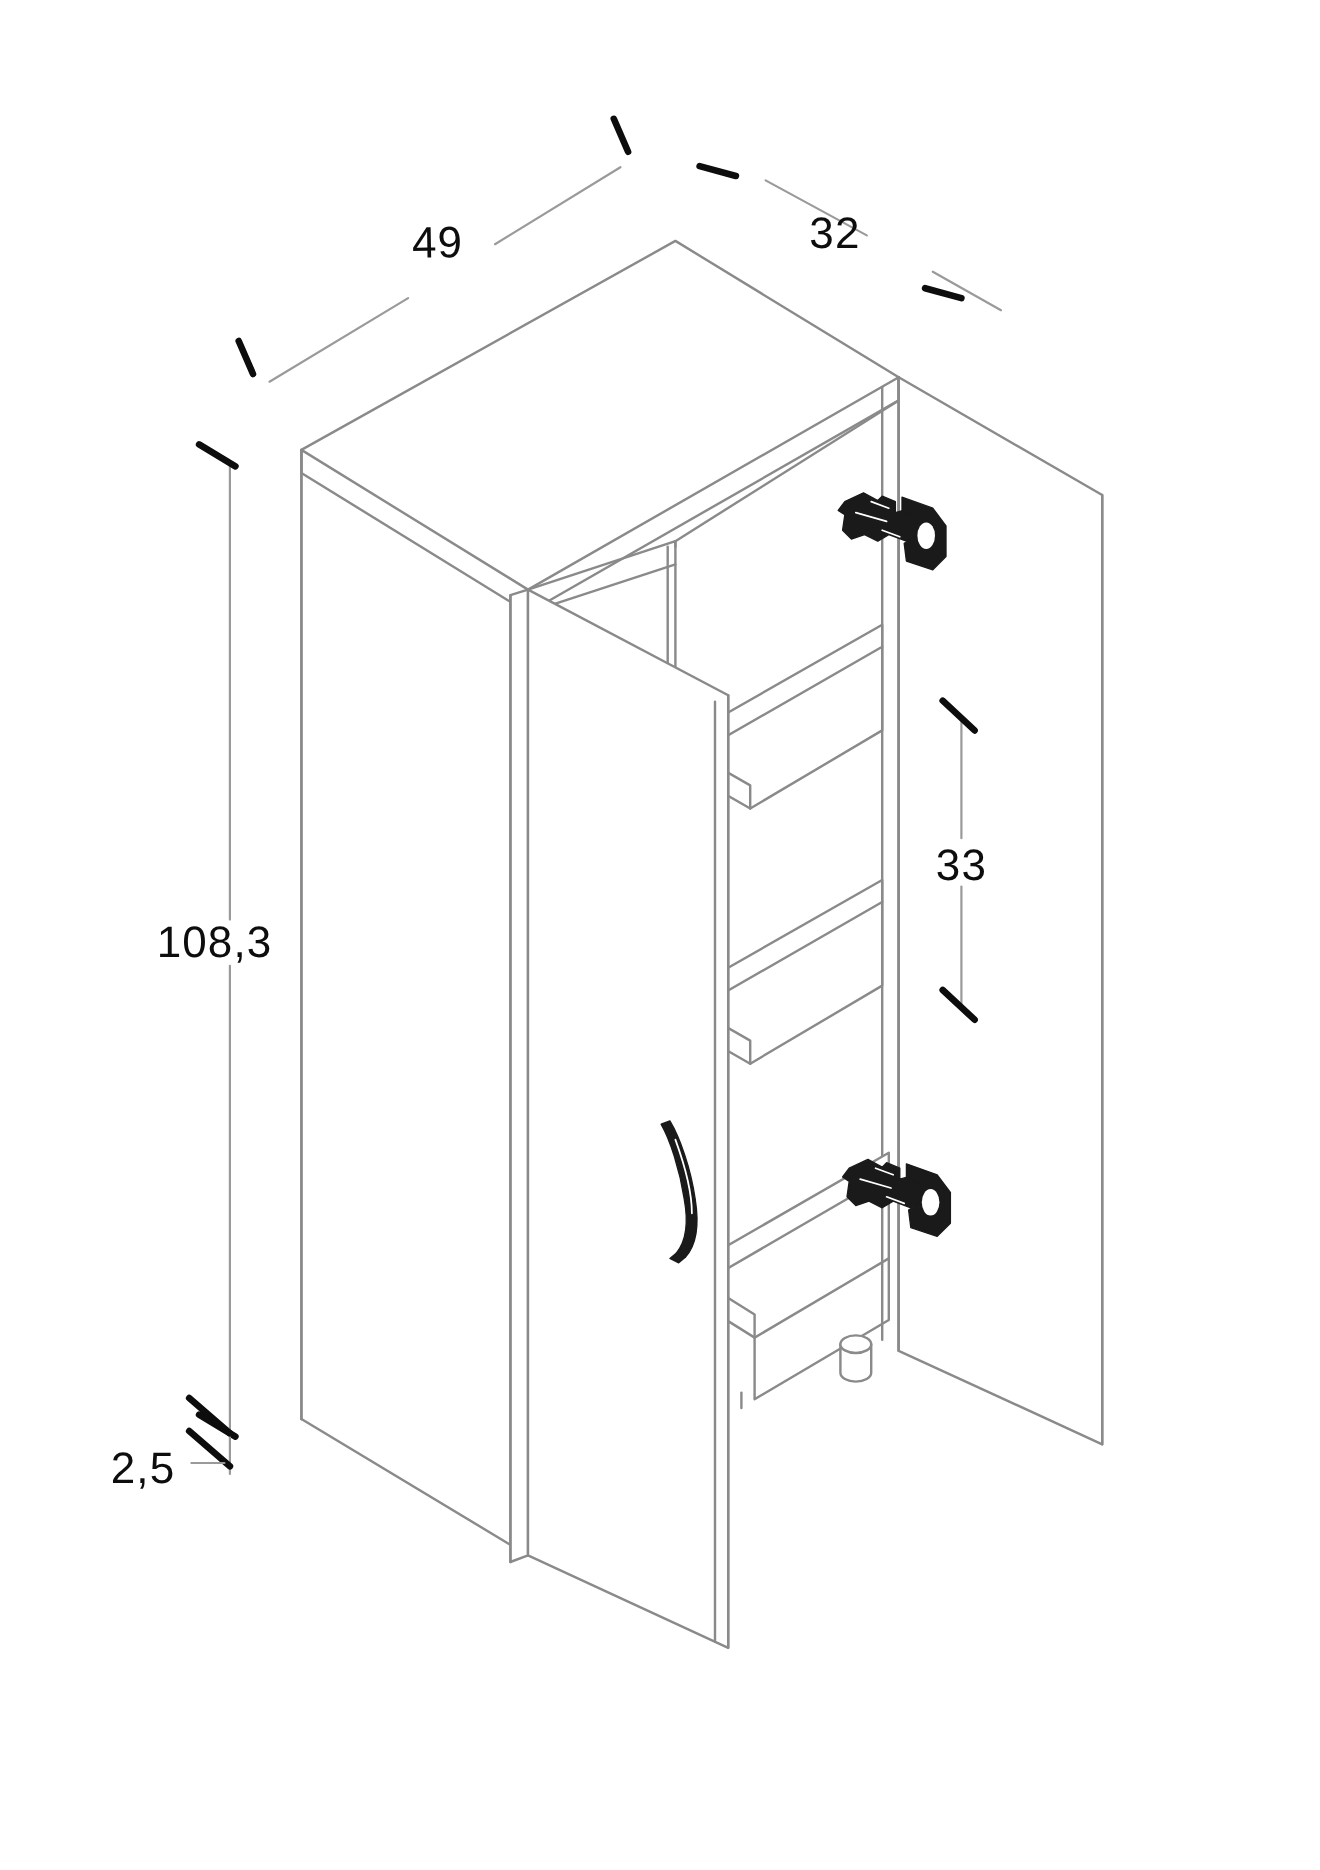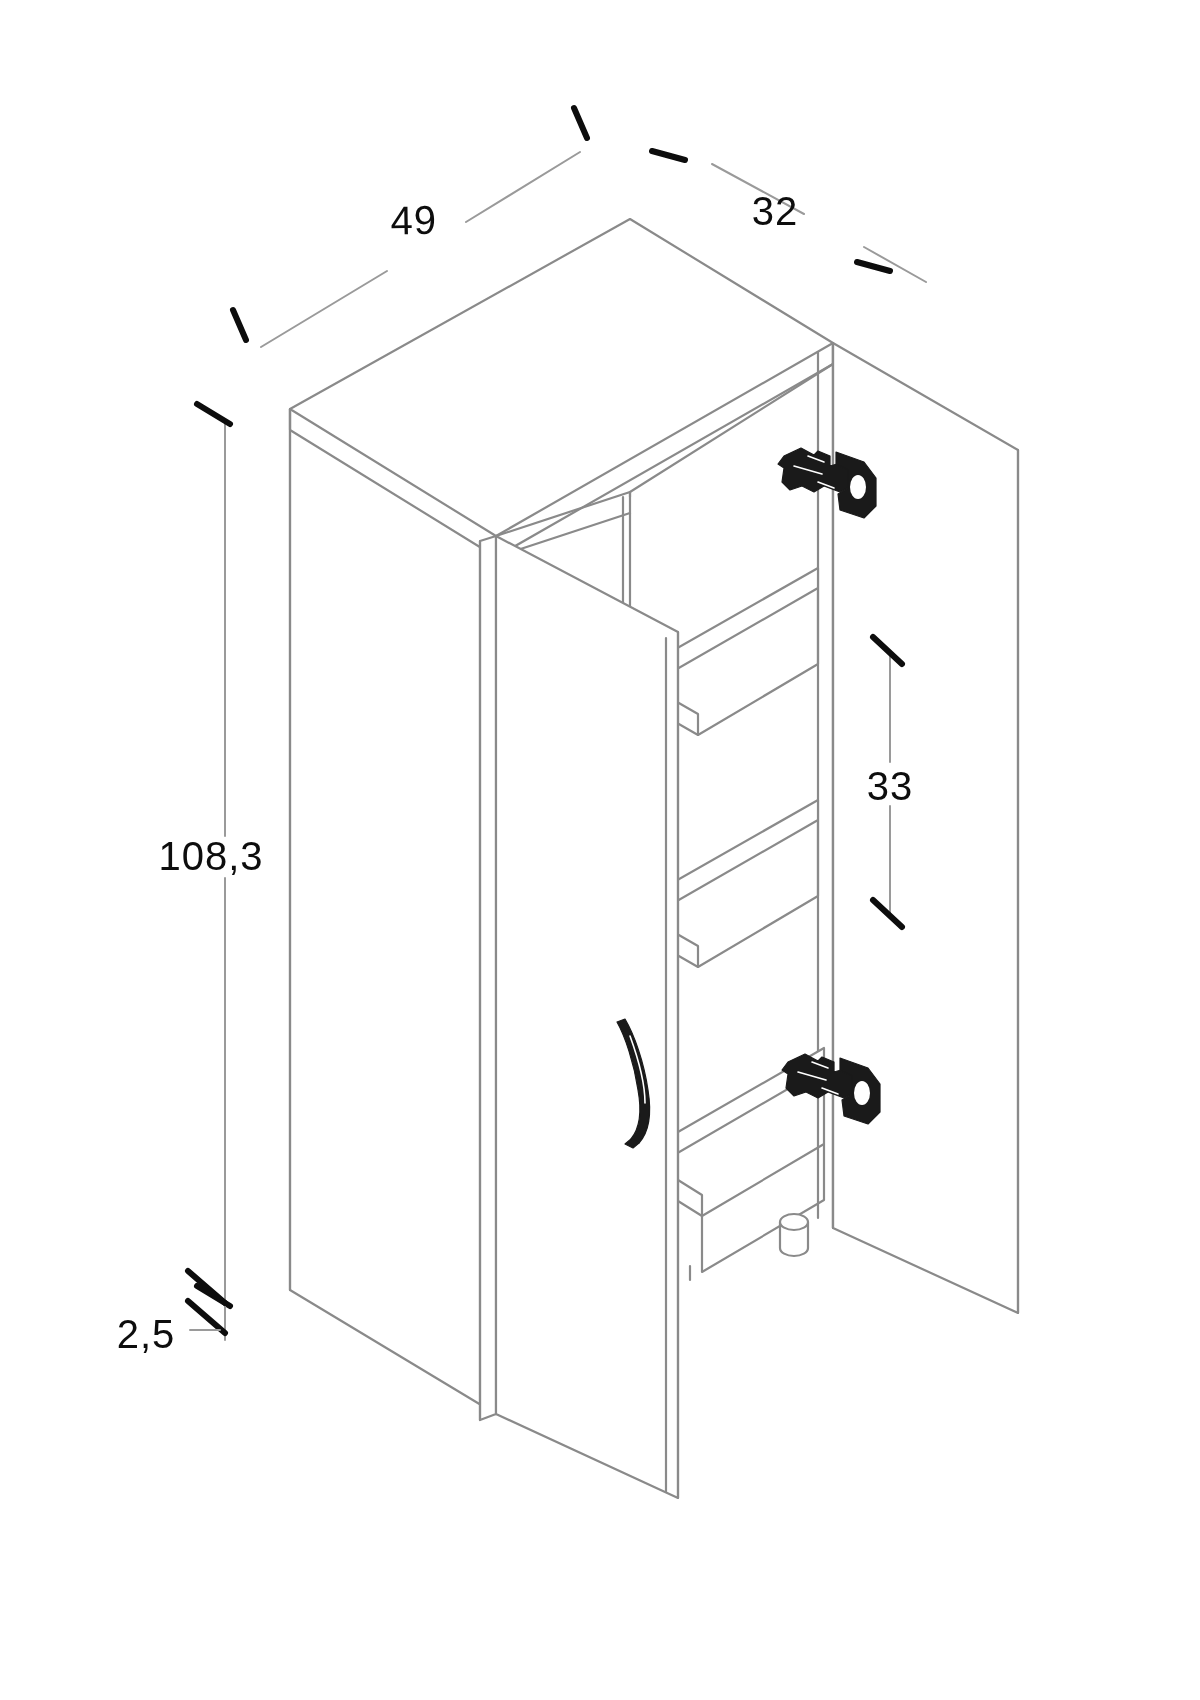--- a/index.html
+++ b/index.html
@@ -9,21 +9,21 @@
   }
   body {
     width: 1200px;
     height: 1700px;
     font-family: "Liberation Sans", sans-serif;
     overflow: hidden;
     position: relative;
   }
   #drawing-root {
     position: absolute;
-    left: 18px;
+    left: 2px;
     top: 0;
     width: 1092px;
     height: 1700px;
   }
   svg.tech-drawing {
     display: block;
     width: 1200px;
     height: 1700px;
     background: #ffffff;
   }

